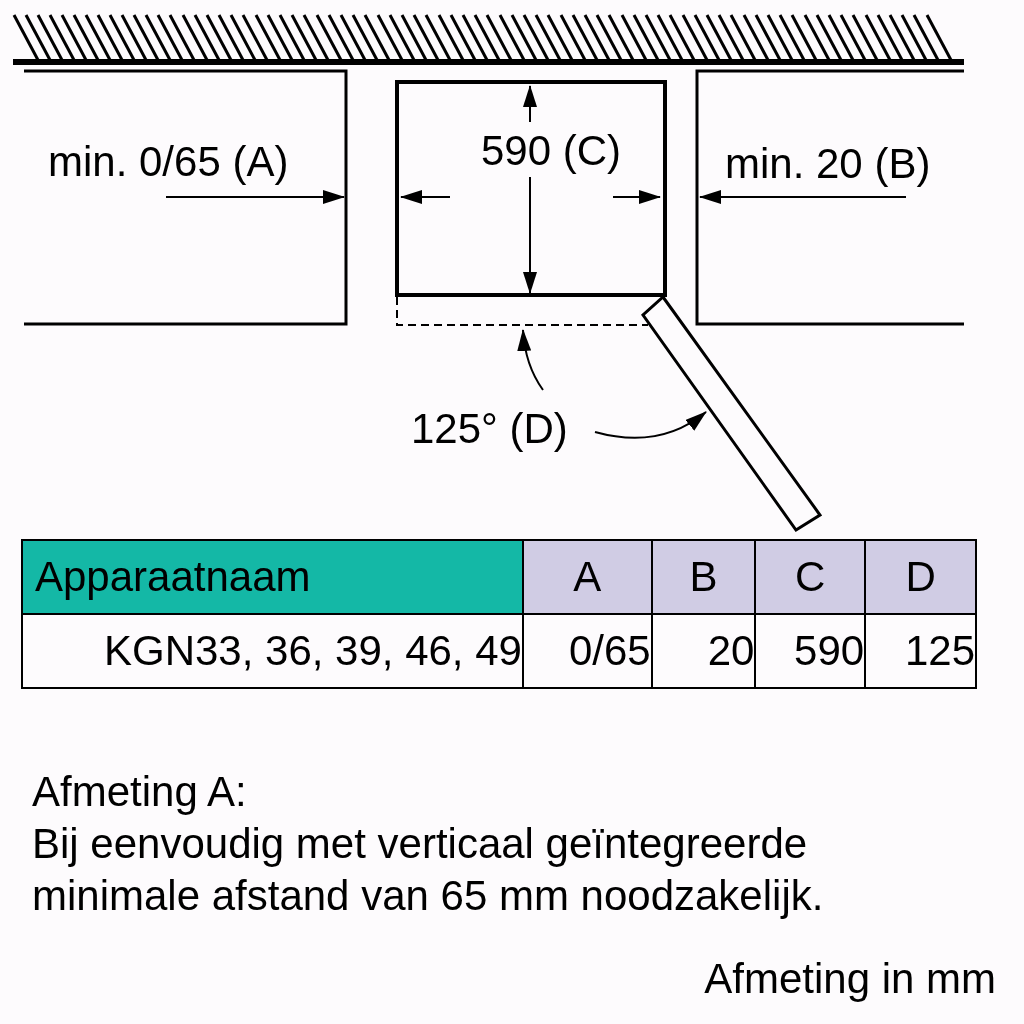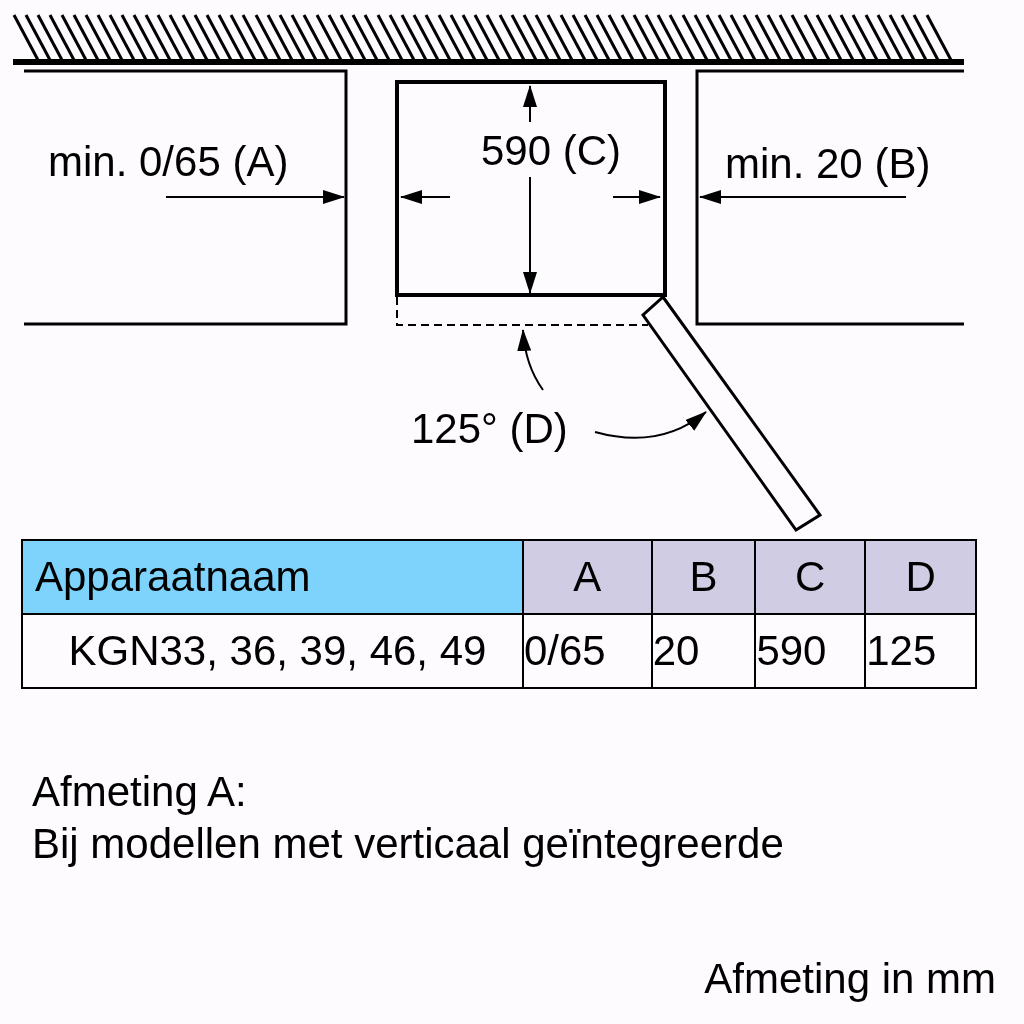--- a/index.html
+++ b/index.html
@@ -2,23 +2,23 @@
 <html><head>
 <meta charset="utf-8">
 <style>
   html, body { margin:0; padding:0; background:#fdfbfd; }
   body { width:1024px; height:1024px; position:relative; overflow:hidden; font-family:"Liberation Sans", sans-serif; color:#000; }
   #diagram { position:absolute; left:0; top:0; }
   .svgtxt { font-family:"Liberation Sans", sans-serif; font-size:42px; fill:#000; }
   table.spec { position:absolute; left:21px; top:539px; border-collapse:collapse; width:956px; }
   table.spec td, table.spec th { border:2px solid #000; height:72px; padding:0; font-size:42px; font-weight:normal; transform-origin:left; }
   table.spec th { background:#d0cce4; text-align:center; }
-  table.spec th.name { background:#7dd3fc; text-align:left; padding-left:12px; }
-  table.spec td.name { text-align:center; padding-left:10px; }
-  table.spec td.val { text-align:left;margin-top:36px; }
+  table.spec th.name { background:#14b8a6; text-align:left; padding-left:12px; }
+  table.spec td.name { text-align:right; padding-left:10px; }
+  table.spec td.val { text-align:right;margin-top:36px; }
   .notes { position:absolute; left:32px; top:766px; font-size:42px; line-height:52px; }
   .unit { position:absolute; right:28px; top:955px; font-size:42px; }
 </style>
 </head>
 <body>
 
 <svg id="diagram" width="1024" height="540" viewBox="0 0 1024 540">
   <defs>
     <marker id="ah" markerWidth="10" markerHeight="8" refX="9" refY="4" orient="auto" markerUnits="userSpaceOnUse" viewBox="0 0 10 8">
       <path d="M0,0 L10,4 L0,8 z" fill="#000"></path>
@@ -158,15 +158,16 @@
     <td class="val">0/65</td>
     <td class="val">20</td>
     <td class="val">590</td>
     <td class="val">125</td>
   </tr>
 </tbody>
   </table>
 
 <div class="notes">
   <div>Afmeting A:</div>
-  <div>Bij modellen met verticaal geïntegreerde</div>
+  <div>Bij eenvoudig met verticaal geïntegreerde</div>
+  <div>minimale afstand van 65 mm noodzakelijk.</div>
 </div>
 <div class="unit">Afmeting in mm</div>
 
 </body></html>

